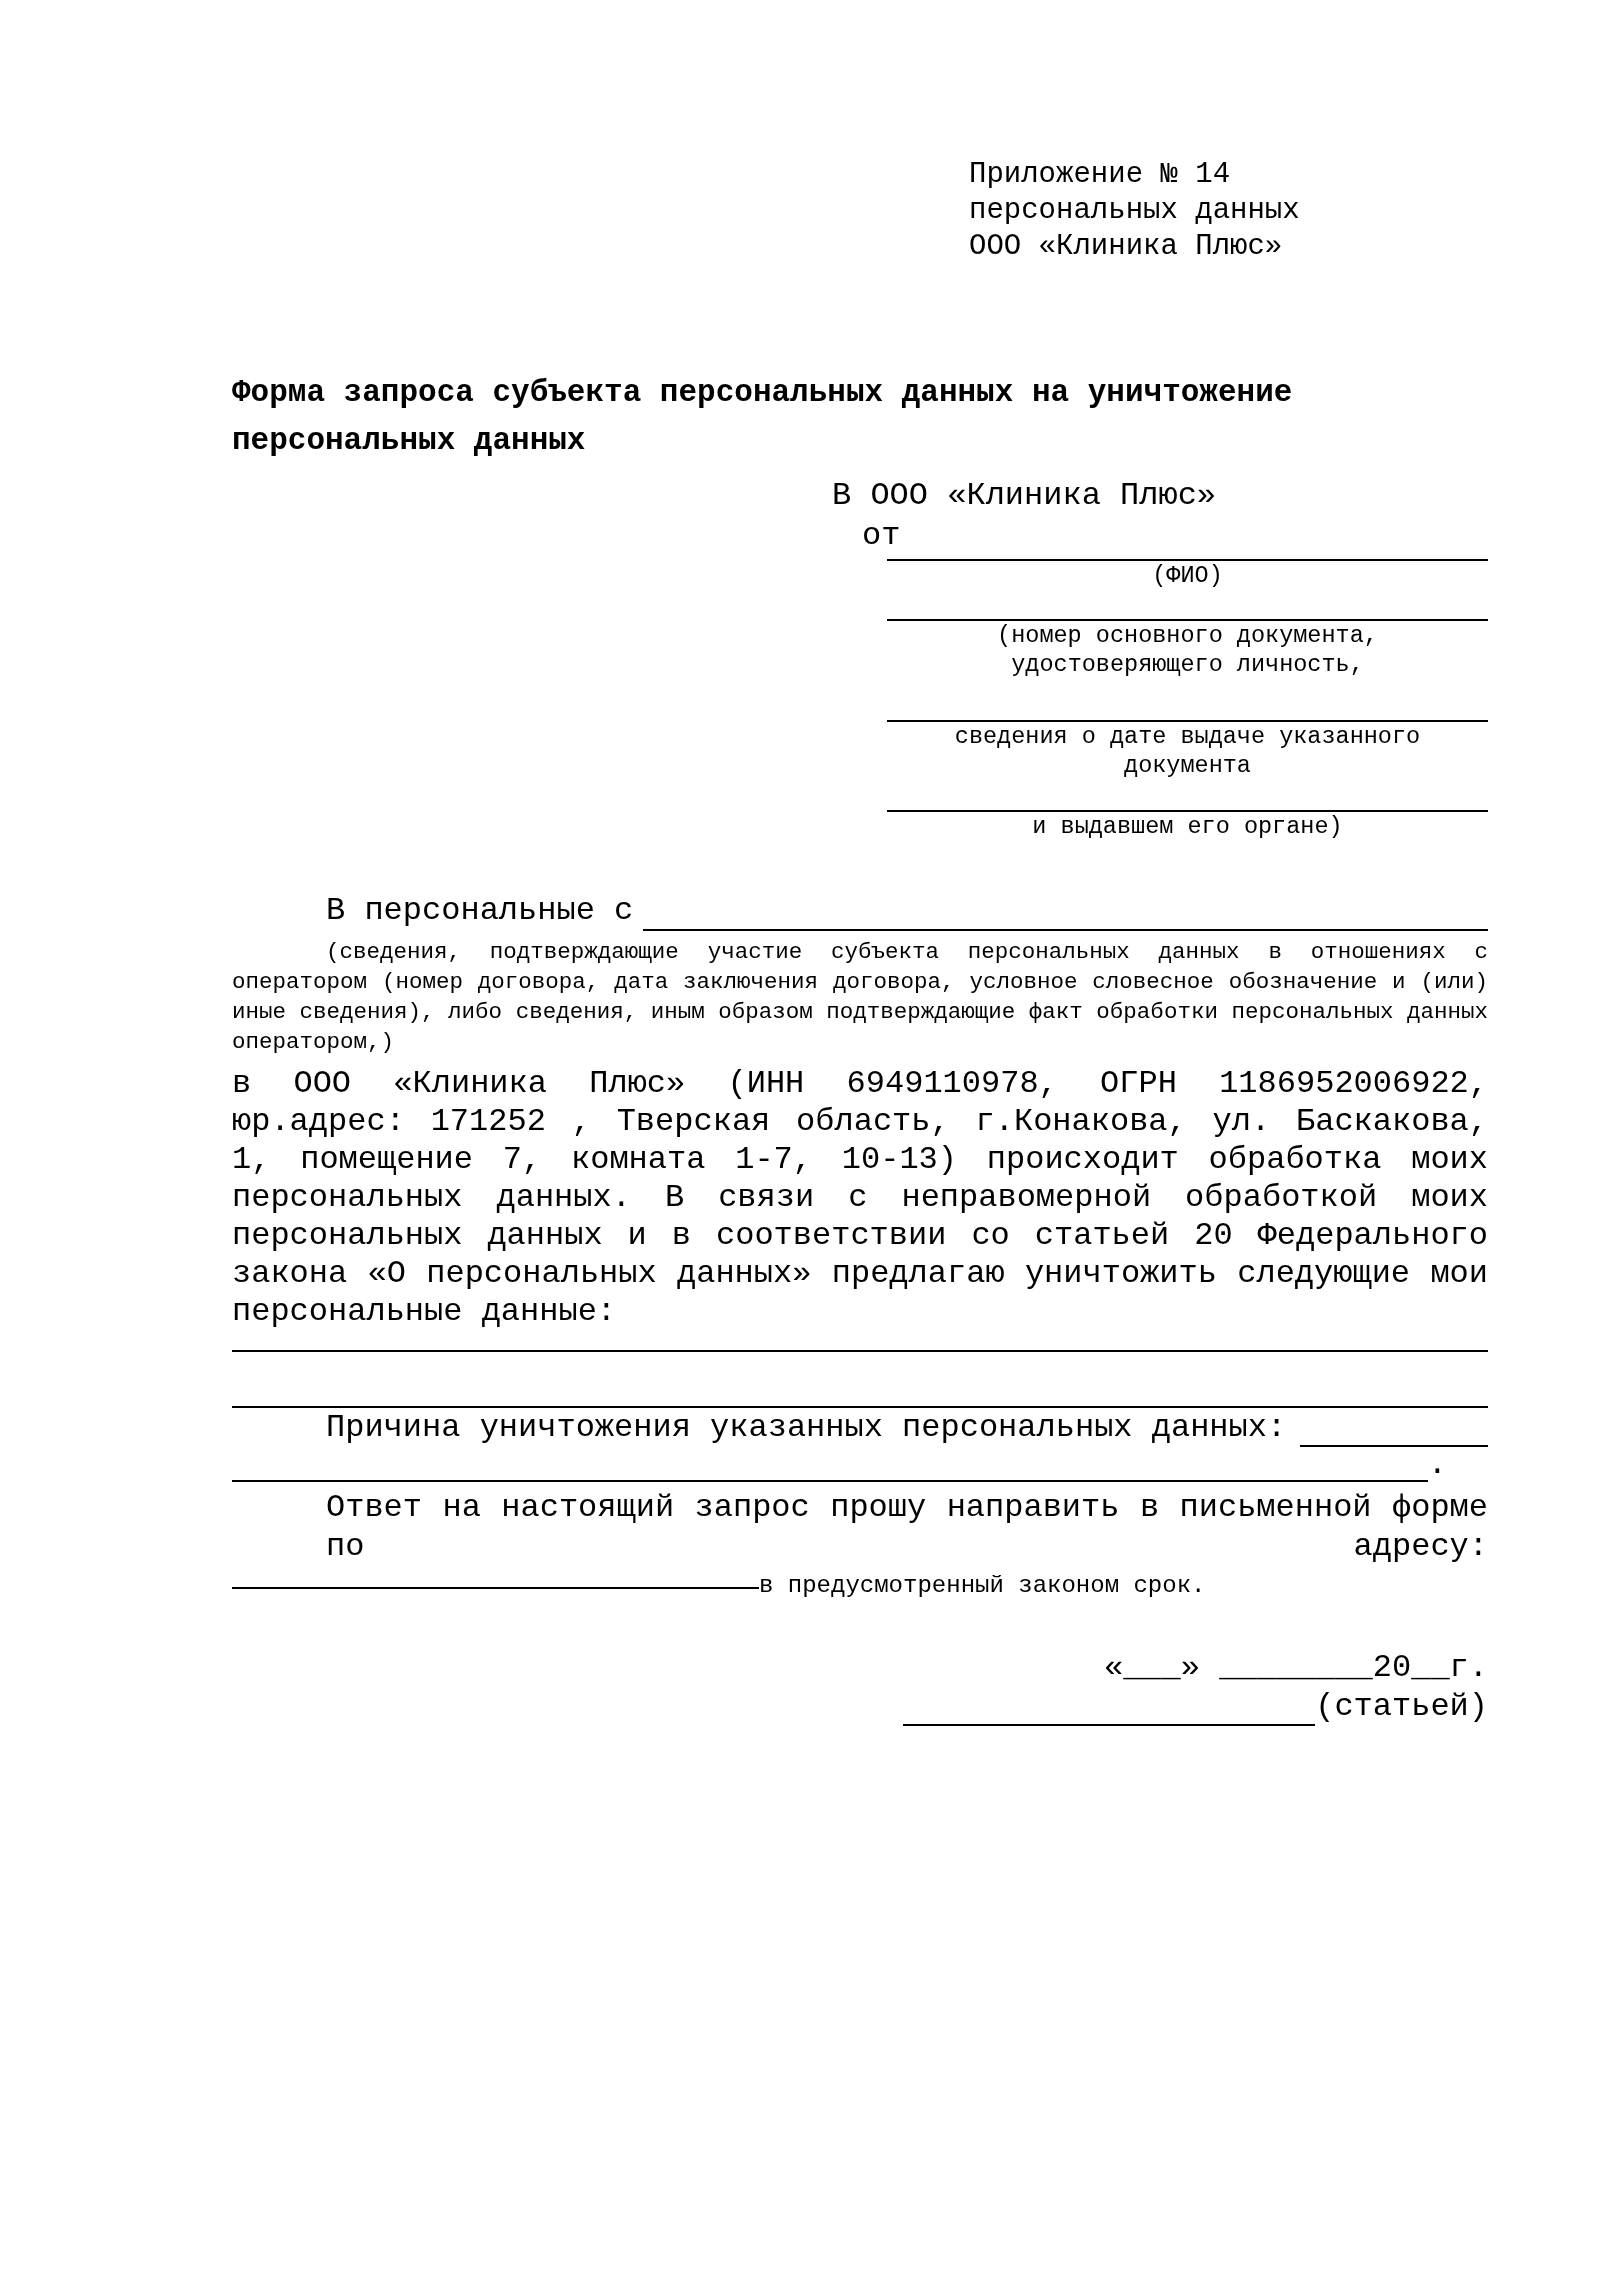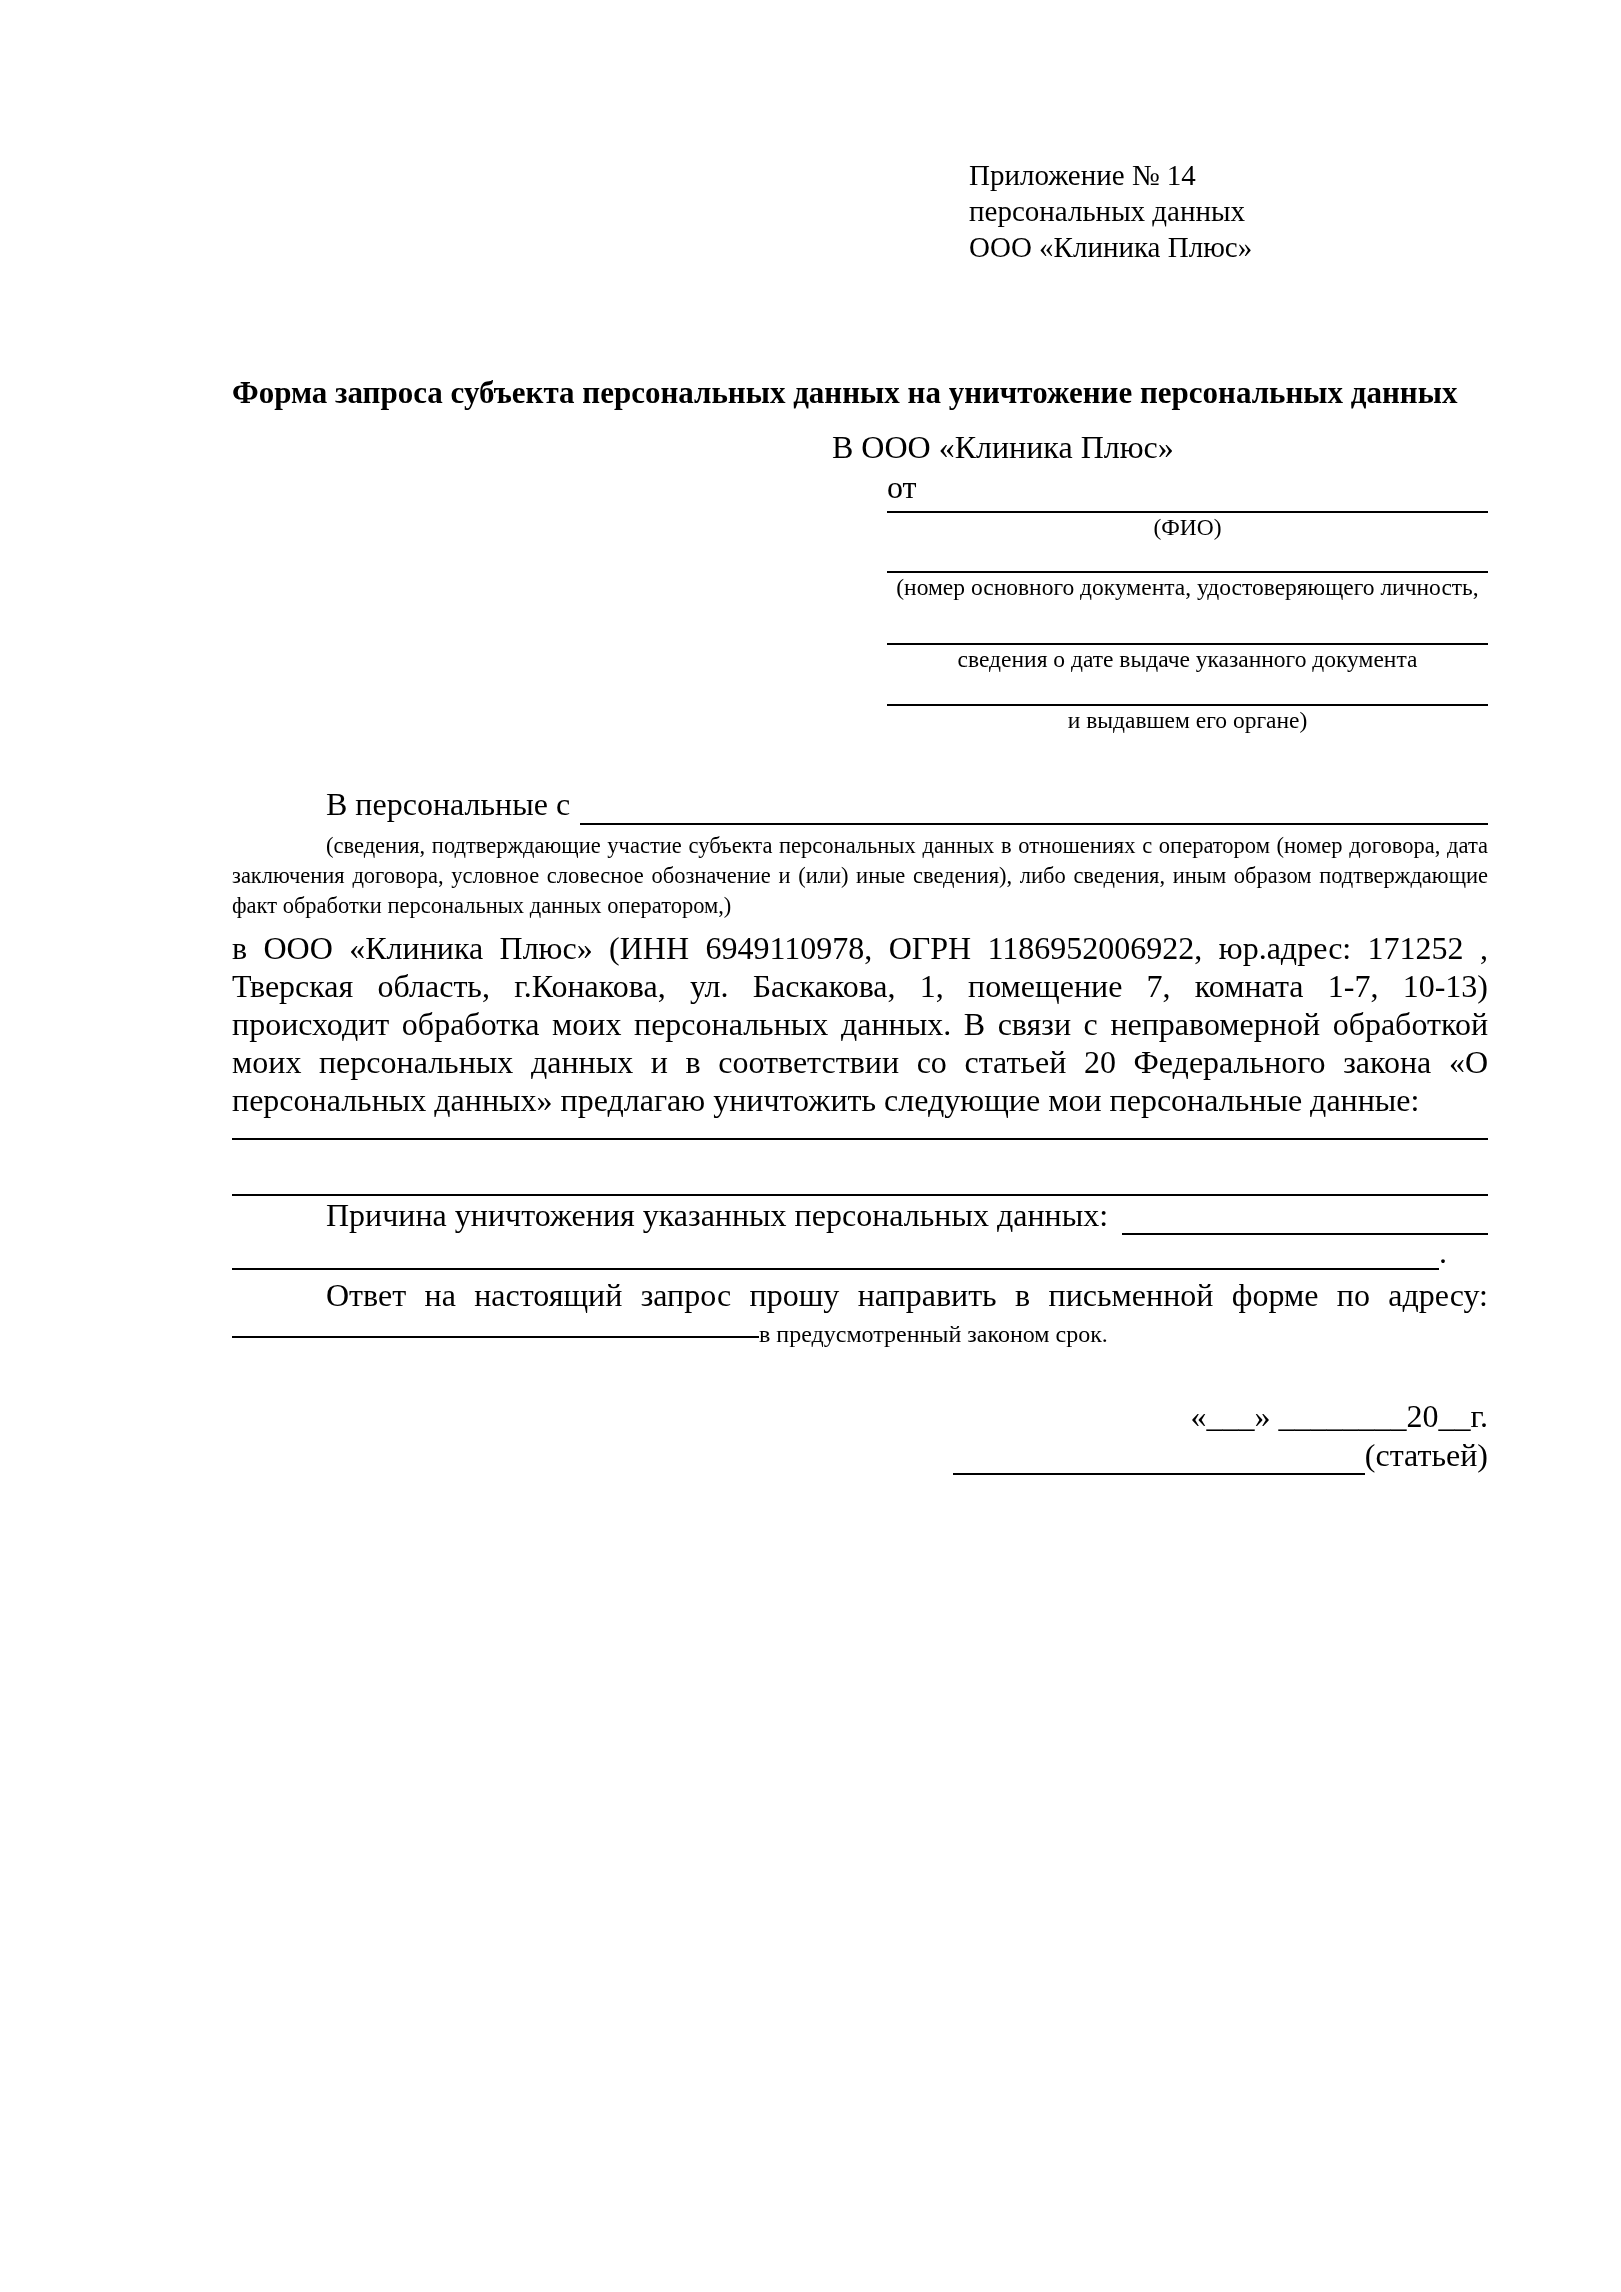--- a/index.html
+++ b/index.html
@@ -6,21 +6,21 @@
     margin: 0;
     padding: 0;
     background: #ffffff;
   }
   .page {
     position: relative;
     width: 1621px;
     height: 2293px;
     background: #ffffff;
     color: #000000;
-    font-family: Liberation Serif, serif;
+    font-family: Liberation Mono, monospace;
     box-sizing: border-box;
     padding: 157px 133px 16px 232px;
     overflow: hidden;
   }
   
   .annex {
     width: 519px;
     margin-left: auto;
     font-size: 29px;
     line-height: 36px;
@@ -34,21 +34,21 @@
     line-height: 48px;
   }
   
   .addressee {
     margin-top: 9.8px;
     margin-left: 600px;
     width: 656px;
     font-size: 32px;
   }
   .addr-to   { line-height: 41px; }
-  .addr-from { margin-left: 55px; line-height: 39px; }
+  .addr-from { margin-left: 30px; line-height: 39px; }
   .addr-line {
     margin-left: 55px;
     border-bottom: 2px solid #000;
   }
   .addr-line.h0 { height: 3.9px; }
   .addr-line.h1 { height: 29px; }
   .addr-line.h2 { height: 41px; }
   .addr-line.h3 { height: 30px; }
   .addr-caption {
     margin-left: 55px;

